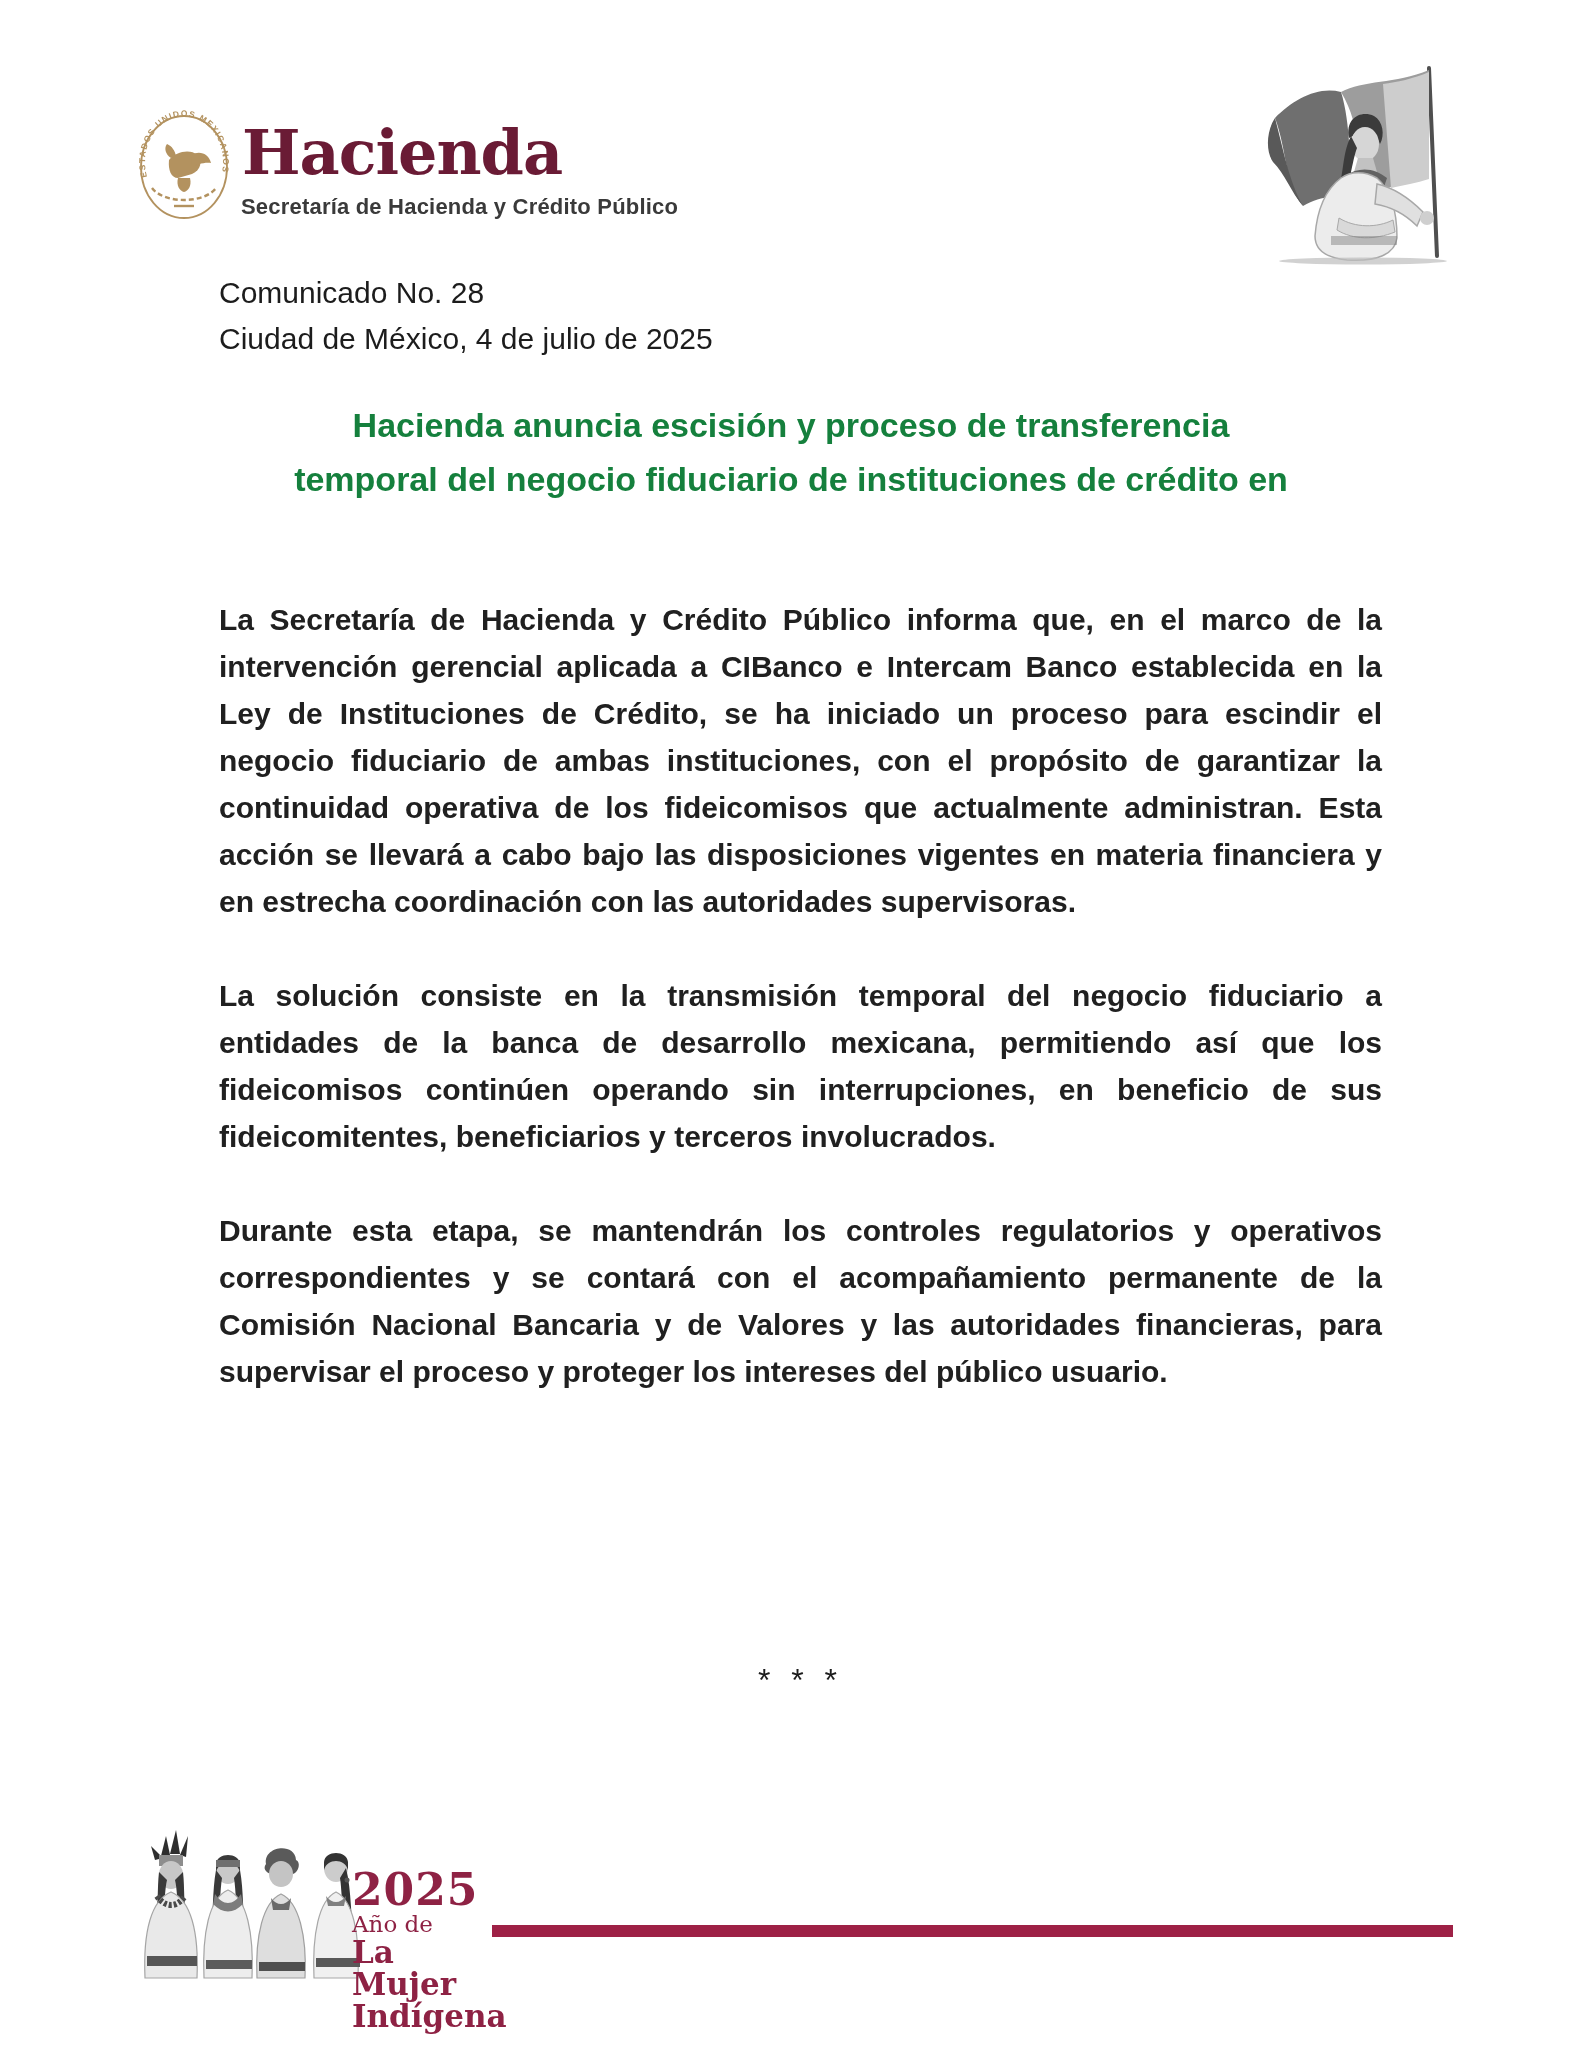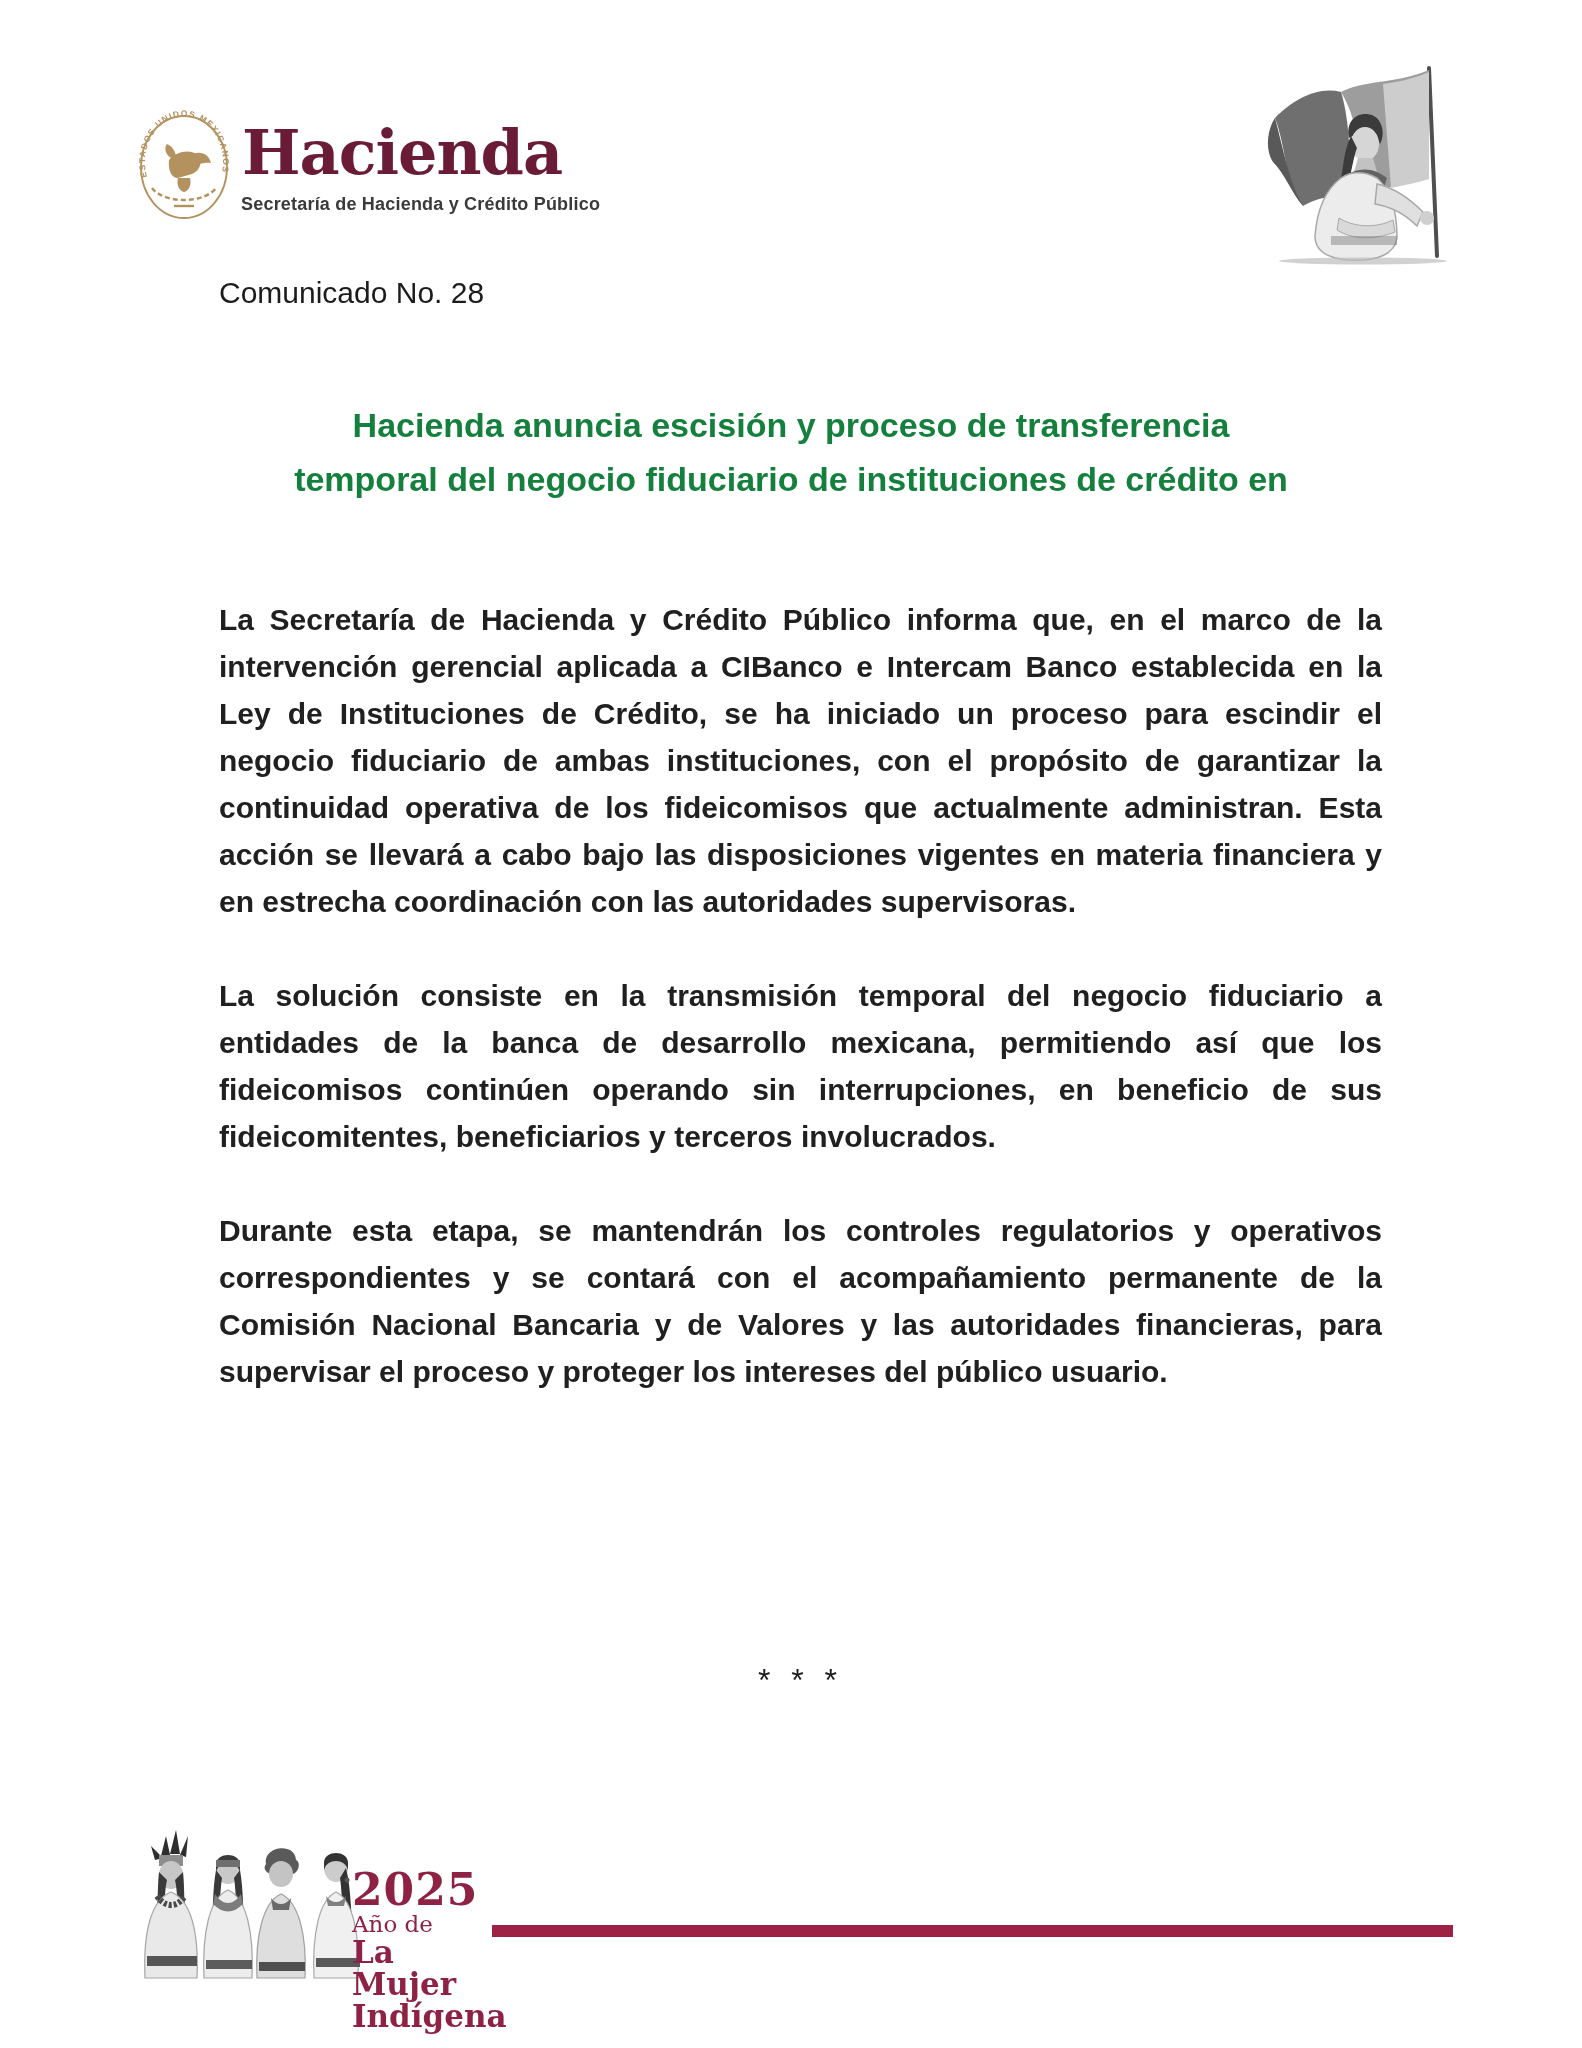--- a/index.html
+++ b/index.html
@@ -13,21 +13,21 @@
   
   .seal{position:absolute;left:136px;top:110px;width:96px;height:112px;}
   .wordmark{
     position:absolute;left:242px;top:116px;
     font-family:"DejaVu Serif","Liberation Serif",serif;
     font-weight:700;font-size:62px;line-height:74px;
     color:#6a1b35;letter-spacing:-1px;
   }
   .department{
     position:absolute;left:241px;top:194px;
-    font-size:18px;font-weight:700;color:#3a3a3a;letter-spacing:0.2px;
+    font-size:22px;font-weight:700;color:#3a3a3a;letter-spacing:0.2px;
   }
   .flag-art{position:absolute;left:1245px;top:58px;width:210px;height:210px;}
   
   .meta{
     position:absolute;left:219px;top:270px;width:1163px;
     text-align:left;font-size:30px;line-height:46px;color:#1c1c1c;
   }
   
   .title{
     position:absolute;left:185px;top:398px;width:1212px;
@@ -106,20 +106,21 @@
       <circle cx="182" cy="160" r="7" fill="#cfcfcf"></circle>
       <path d="M94,160 C110,170 132,170 148,162 L150,174 C130,182 108,182 92,172 Z" fill="#d9d9d9" stroke="#a8a8a8" stroke-width="1"></path>
       <rect x="86" y="178" width="66" height="9" fill="#7a7a7a" opacity="0.45"></rect>
 
       <ellipse cx="118" cy="203" rx="84" ry="3.5" fill="#bdbdbd" opacity="0.7"></ellipse>
     </svg>
   </div>
 
   <div class="meta">
     <div>Comunicado No. 28</div>
+    <div>Ciudad de México, 4 de julio de 2025</div>
   </div>
 
   <div class="title">
     <div>Hacienda anuncia escisión y proceso de transferencia</div>
     <div>temporal del negocio fiduciario de instituciones de crédito en</div>
   </div>
 
   <div class="body-text">
     <p>La Secretaría de Hacienda y Crédito Público informa que, en el marco de la intervención gerencial aplicada a CIBanco e Intercam Banco establecida en la Ley de Instituciones de Crédito, se ha iniciado un proceso para escindir el negocio fiduciario de ambas instituciones, con el propósito de garantizar la continuidad operativa de los fideicomisos que actualmente administran. Esta acción se llevará a cabo bajo las disposiciones vigentes en materia financiera y en estrecha coordinación con las autoridades supervisoras.</p>
     <p>La solución consiste en la transmisión temporal del negocio fiduciario a entidades de la banca de desarrollo mexicana, permitiendo así que los fideicomisos continúen operando sin interrupciones, en beneficio de sus fideicomitentes, beneficiarios y terceros involucrados.</p>

